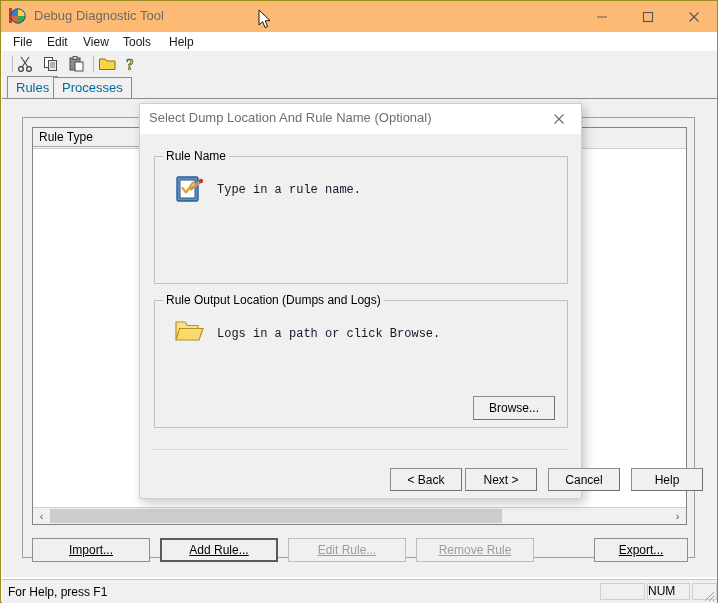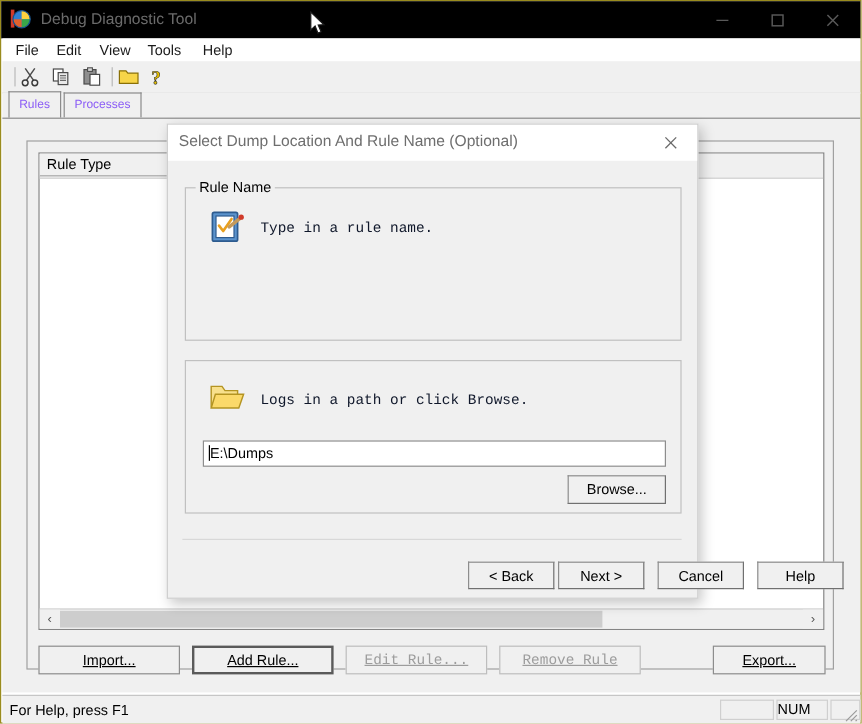--- a/index.html
+++ b/index.html
@@ -13,21 +13,21 @@
   
   #app-window{
     position:absolute;left:0;top:0;width:718px;height:603px;
     box-sizing:border-box;
     border:1px solid #9a8c1e;
     background:#ffffff;
   }
   
   #title-bar{
     position:absolute;left:0;top:0;width:716px;height:31px;
-    background:#000000;
+    background:#fdba74;
   }
   #app-icon{
     position:absolute;left:7px;top:6px;width:19px;height:19px;
   }
   #title-text{
     position:absolute;left:33px;top:7px;
     font-size:13px;color:#6b6b6b;
     white-space:nowrap;
   }
   .wbtn{
@@ -56,22 +56,22 @@
   .tb-sep{position:absolute;top:5px;width:1px;height:16px;background:#b9b9b9;}
   .tb-btn{position:absolute;top:4px;width:20px;height:18px;}
   
   #tab-strip{
     position:absolute;left:1px;top:76px;width:715px;height:22px;
     background:#f0f0f0;
   }
   .tab{
     position:absolute;top:0;height:21px;
     box-sizing:border-box;
-    font-size:10px;line-height:19px;
-    padding:0 8px;white-space:nowrap;color:#8b5cf6;
+    font-size:13px;line-height:19px;
+    padding:0 8px;white-space:nowrap;color:#0369a1;
   }
   .tab.active{
     background:#f0f0f0;
     border-left:1px solid #8c8c8c;border-top:1px solid #8c8c8c;border-right:1px solid #8c8c8c;
     top:-1px;height:23px;line-height:22px;
   }
   .tab.inactive{
     background:#f0f0f0;
     border-left:1px solid #8c8c8c;border-top:1px solid #8c8c8c;border-right:1px solid #8c8c8c;
   }
@@ -120,21 +120,21 @@
   .panel-btn{
     position:absolute;height:24px;
     box-sizing:border-box;
     background:#f0f0f0;
     border:1px solid #8d8d8d;
     font-size:12px;color:#000;
     display:flex;align-items:center;justify-content:center;
     white-space:nowrap;
   }
   .panel-btn.focus{border:2px solid #5a5a5a;}
-  .panel-btn.disabled{color:#9d9d9d;border:1px solid #bdbdbd;font-family:Liberation Mono, monospace;}
+  .panel-btn.disabled{color:#9d9d9d;border:1px solid #bdbdbd;}
   .ul{text-decoration:underline;}
   
   #status-bar{
     position:absolute;left:1px;top:578px;width:715px;height:24px;
     background:#f0f0f0;border-top:1px solid #c6c6c6;box-sizing:border-box;
   }
   #status-text{position:absolute;left:6px;top:5px;font-size:12px;color:#000;}
   .status-pane{
     position:absolute;top:3px;height:17px;box-sizing:border-box;
     border:1px solid #cfcfcf;background:#f0f0f0;
@@ -366,31 +366,31 @@
           <line x1="17" y1="16" x2="26" y2="9" stroke="#c49a5c" stroke-width="3" stroke-linecap="round"></line>
           <circle cx="27" cy="8" r="2.2" fill="#d03a2a"></circle>
         </svg>
       </div>
 
       <div class="grp-caption" style="left:62px;top:26px">Type in a rule name.</div>
 
     </div>
 
     <div class="group-box" style="left:14px;top:196px;width:414px;height:128px">
+      <div class="group-title">Rule Output Location (Dumps and Logs)</div>
 
       <div style="position:absolute;left:19px;top:16px;width:32px;height:28px">
         <svg width="32" height="28" viewBox="0 0 32 28">
           <path d="M2 5 L11 5 L13.5 8.5 L24 8.5 L24 22 L2 22 Z" fill="#f8e08c" stroke="#b49422" stroke-width="1.2"></path>
           <path d="M5.5 11.5 L29 11.5 L25 23 L2 23 Z" fill="#fbd96a" stroke="#b49422" stroke-width="1.2"></path>
         </svg>
       </div>
 
       <div class="grp-caption" style="left:62px;top:26px">Logs in a path or click Browse.</div>
 
-      <div class="textbox" style="left:14px;top:66px;width:386px;height:22px" title=""><span class="caret"></span><span>E:\Dumps</span></div>
 
       <div class="dlg-btn" style="left:318px;top:95px;width:82px;height:24px">
           <span>Browse...</span>
         </div>
     </div>
 
     <div id="dlg-divider" style="left:12px;top:345px;width:416px"></div>
 
     <div class="dlg-btn" style="left:250px;top:364px;width:72px">
         <span>&lt; Back</span>

